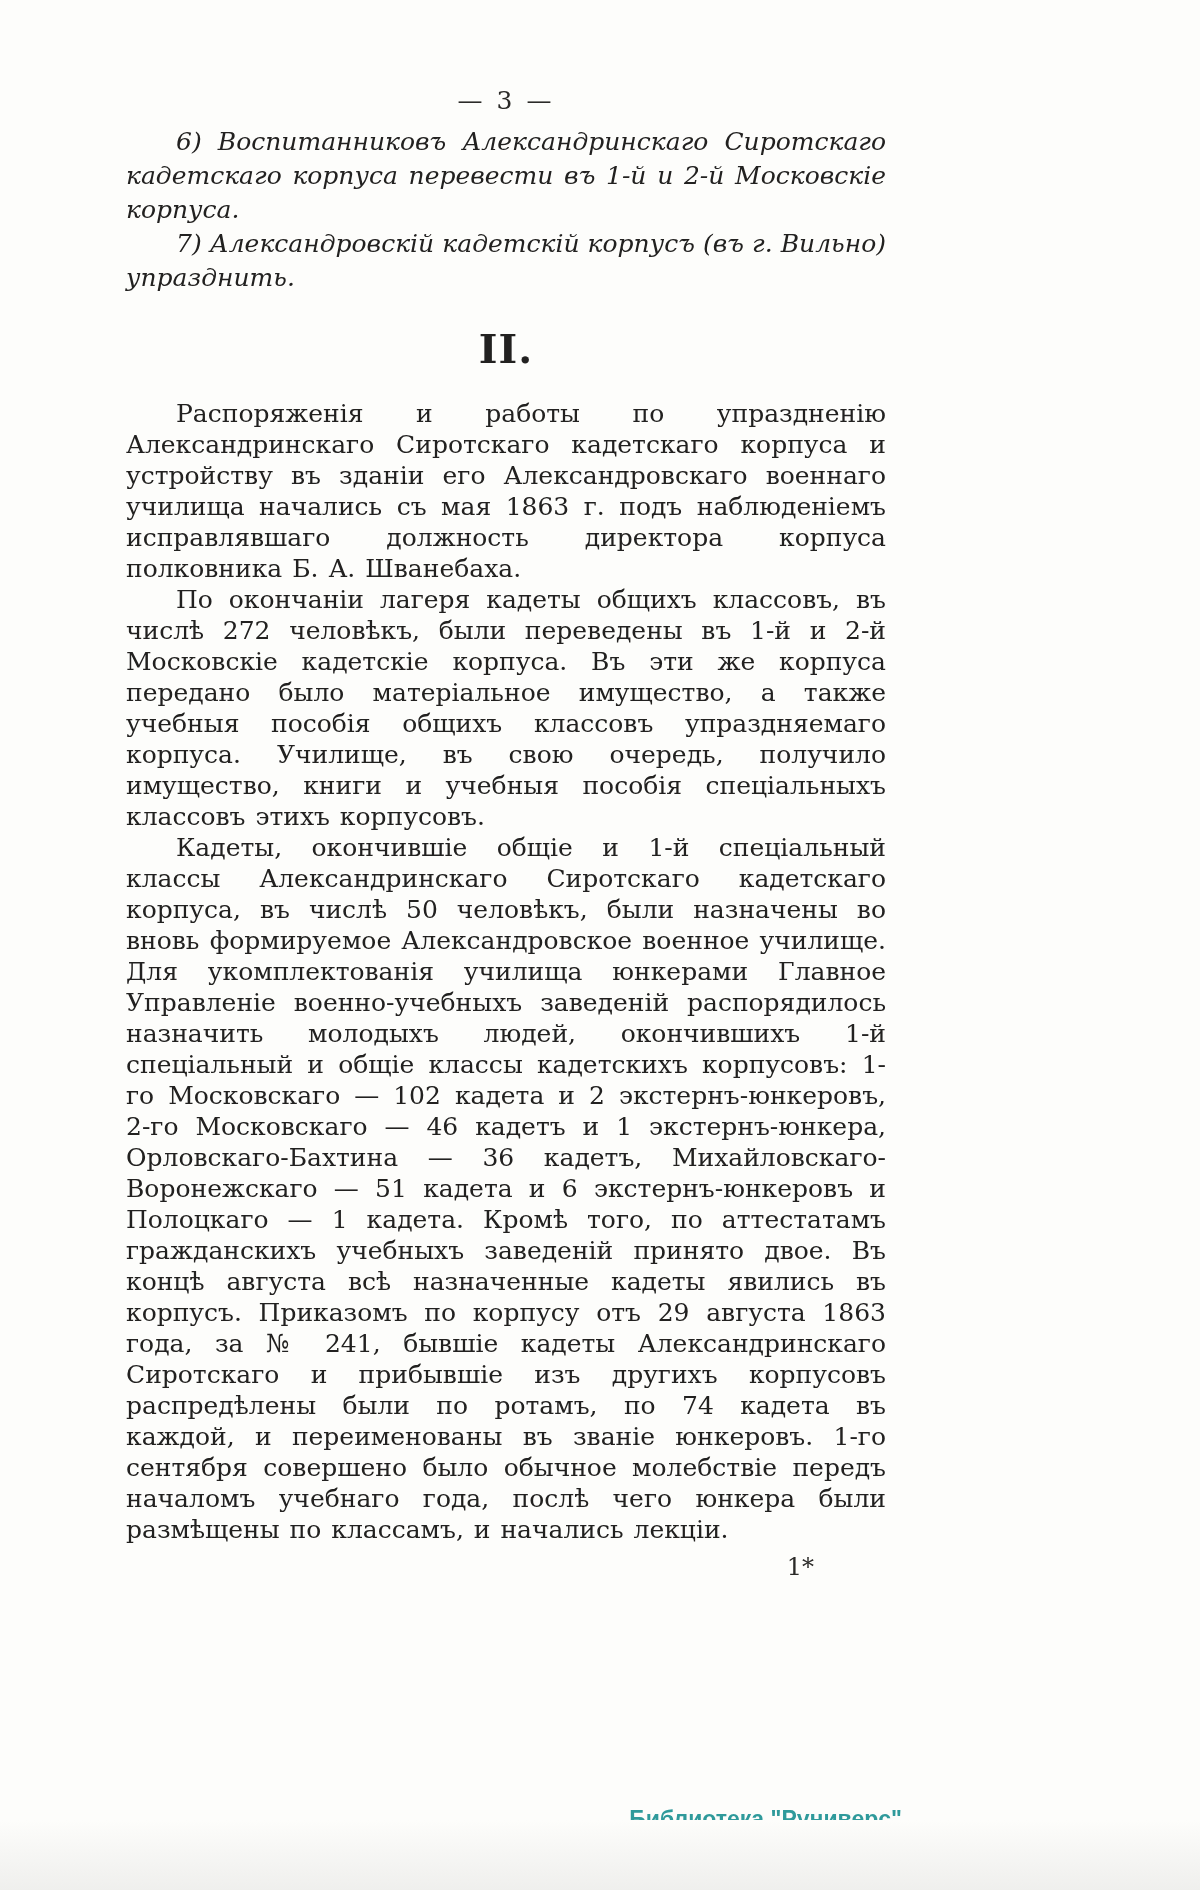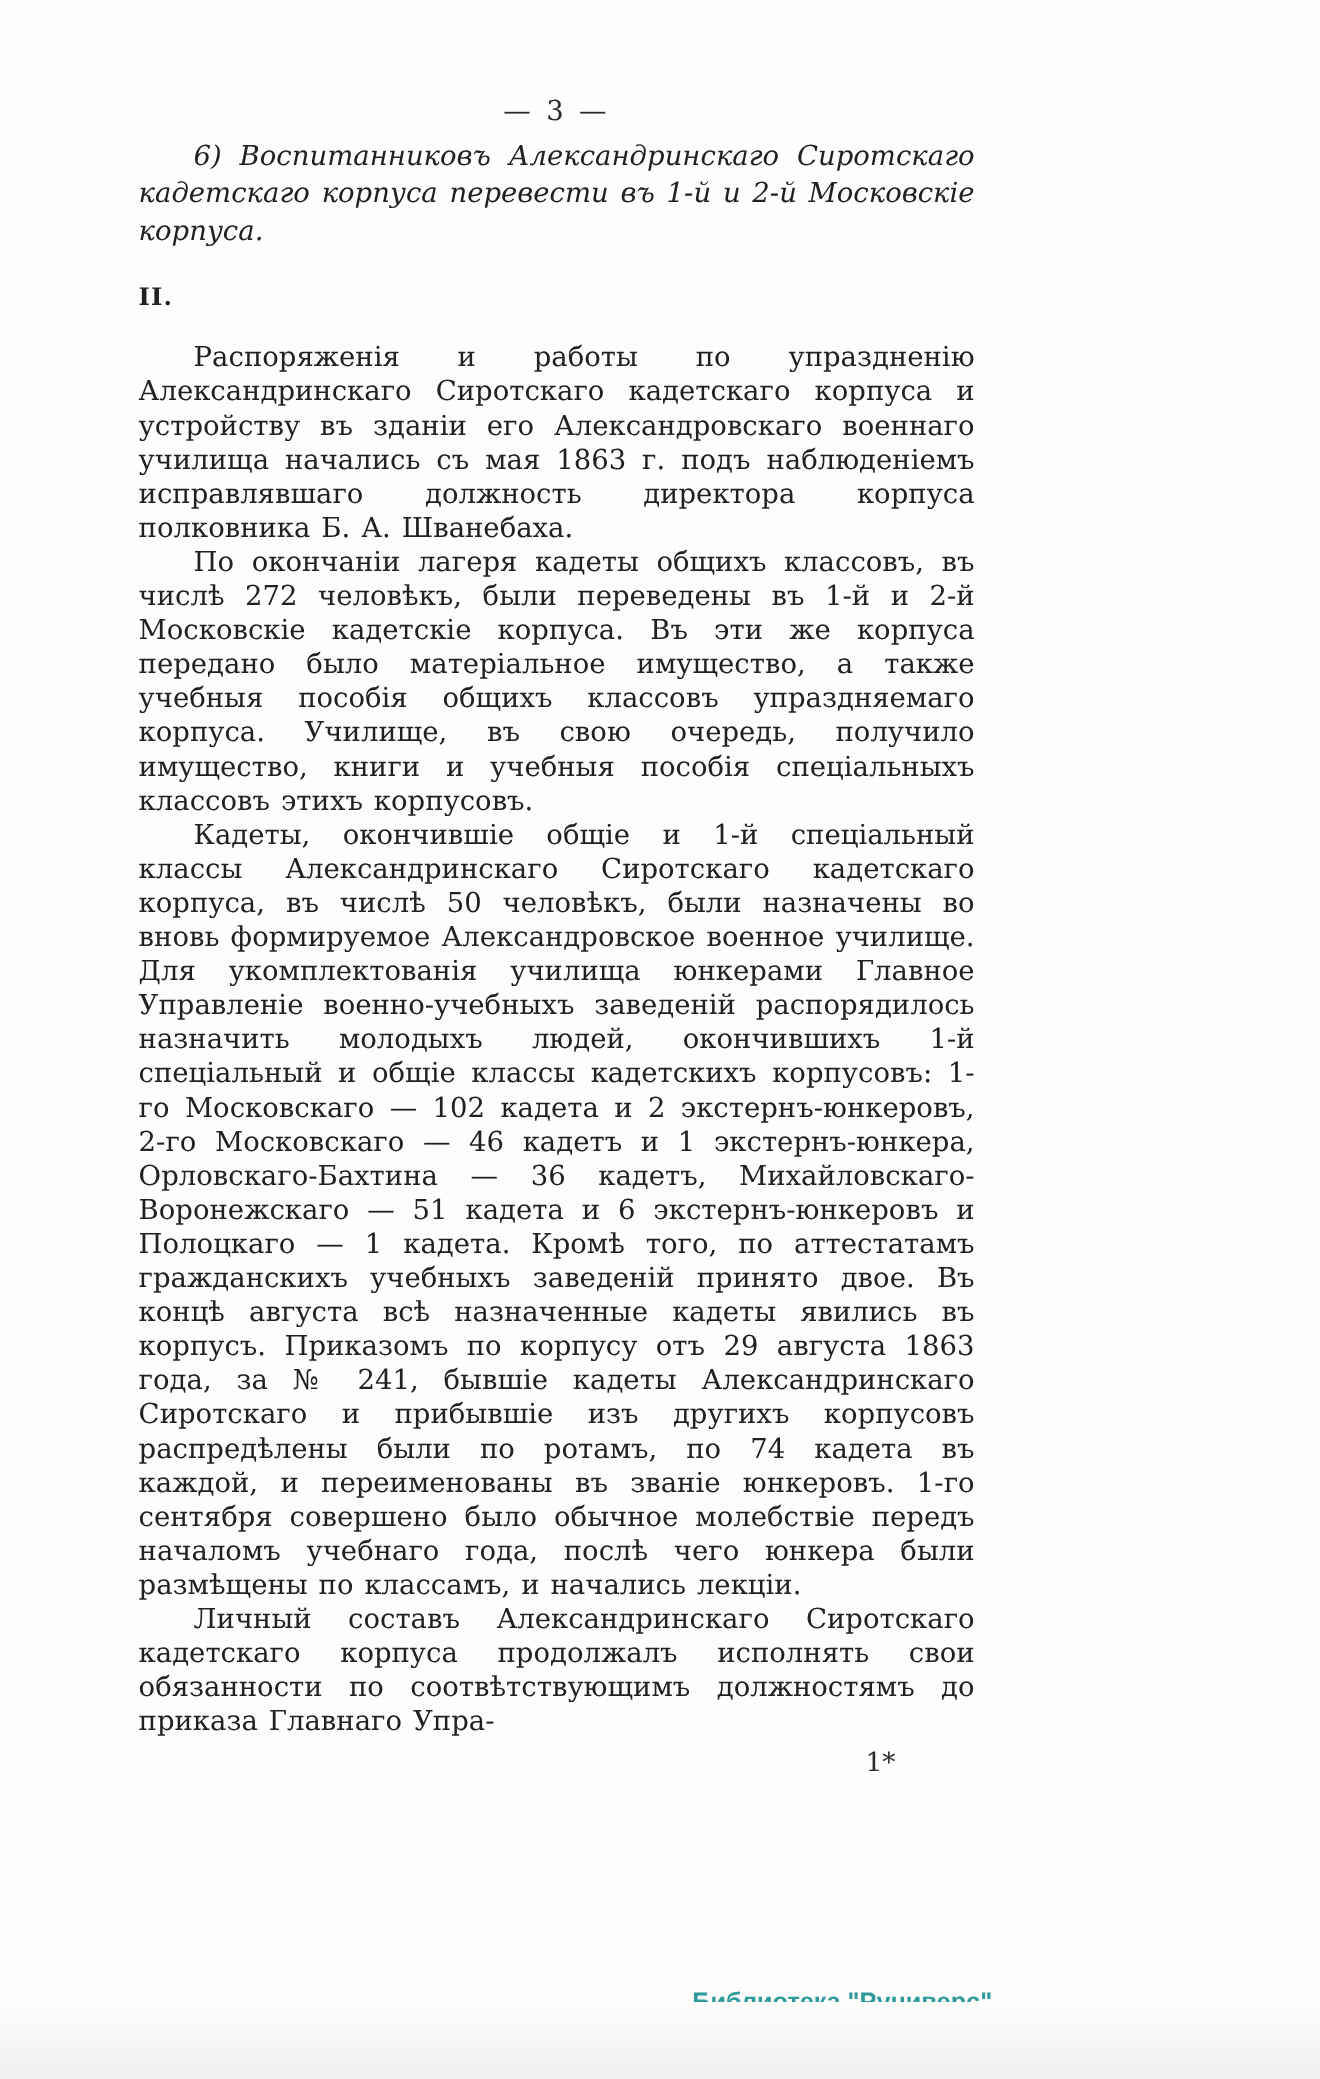--- a/index.html
+++ b/index.html
@@ -39,23 +39,23 @@
     font-size: 25px;
     line-height: 34px;
     text-align: justify;
   }
   .intro-block p {
     text-indent: 50px;
   }
   .section-heading {
     margin-top: 30px;
     margin-bottom: 26px;
-    text-align: left;
+    text-align: center;
     font-weight: bold;
-    font-size: 22px;
+    font-size: 40px;
     letter-spacing: 1px;
   }
   .body-text p {
     font-size: 25px;
     line-height: 31px;
     text-align: justify;
     text-indent: 50px;
     word-spacing: 2px;
   }
   .signature-mark {
@@ -89,29 +89,29 @@
 <body>
 
 <div class="scan-page">
 
   <div class="content-column">
 
     <div class="page-number">— 3 —</div>
 
     <div class="intro-block">
       <p>6) Воспитанниковъ Александринскаго Сиротскаго кадетскаго корпуса перевести въ 1-й и 2-й Московскіе корпуса.</p>
+      <p>7) Александровскій кадетскій корпусъ (въ г. Вильно) упразднить.</p>
     </div>
 
     <div class="section-heading">II.</div>
 
     <div class="body-text">
       <p>Распоряженія и работы по упраздненію Александринскаго Сиротскаго кадетскаго корпуса и устройству въ зданіи его Александровскаго военнаго училища начались съ мая 1863 г. подъ наблюденіемъ исправлявшаго должность директора корпуса полковника Б. А. Шванебаха.</p>
       <p>По окончаніи лагеря кадеты общихъ классовъ, въ числѣ 272 человѣкъ, были переведены въ 1-й и 2-й Московскіе кадетскіе корпуса. Въ эти же корпуса передано было матеріальное имущество, а также учебныя пособія общихъ классовъ упраздняемаго корпуса. Училище, въ свою очередь, получило имущество, книги и учебныя пособія спеціальныхъ классовъ этихъ корпусовъ.</p>
       <p>Кадеты, окончившіе общіе и 1-й спеціальный классы Александринскаго Сиротскаго кадетскаго корпуса, въ числѣ 50 человѣкъ, были назначены во вновь формируемое Александровское военное училище. Для укомплектованія училища юнкерами Главное Управленіе военно-учебныхъ заведеній распорядилось назначить молодыхъ людей, окончившихъ 1-й спеціальный и общіе классы кадетскихъ корпусовъ: 1-го Московскаго — 102 кадета и 2 экстернъ-юнкеровъ, 2-го Московскаго — 46 кадетъ и 1 экстернъ-юнкера, Орловскаго-Бахтина — 36 кадетъ, Михайловскаго-Воронежскаго — 51 кадета и 6 экстернъ-юнкеровъ и Полоцкаго — 1 кадета. Кромѣ того, по аттестатамъ гражданскихъ учебныхъ заведеній принято двое. Въ концѣ августа всѣ назначенные кадеты явились въ корпусъ. Приказомъ по корпусу отъ 29 августа 1863 года, за № 241, бывшіе кадеты Александринскаго Сиротскаго и прибывшіе изъ другихъ корпусовъ распредѣлены были по ротамъ, по 74 кадета въ каждой, и переименованы въ званіе юнкеровъ. 1-го сентября совершено было обычное молебствіе передъ началомъ учебнаго года, послѣ чего юнкера были размѣщены по классамъ, и начались лекціи.</p>
-      <p>Личный составъ Александринскаго Сиротскаго кадетскаго корпуса продолжалъ исполнять свои обязанности по соотвѣтствующимъ должностямъ до приказа Главнаго Упра-</p>
     </div>
 
     <div class="signature-mark">1*</div>
 
   </div>
 
   <div class="watermark">Библиотека "Руниверс"</div>
 
   <div class="bottom-shade"></div>
 

